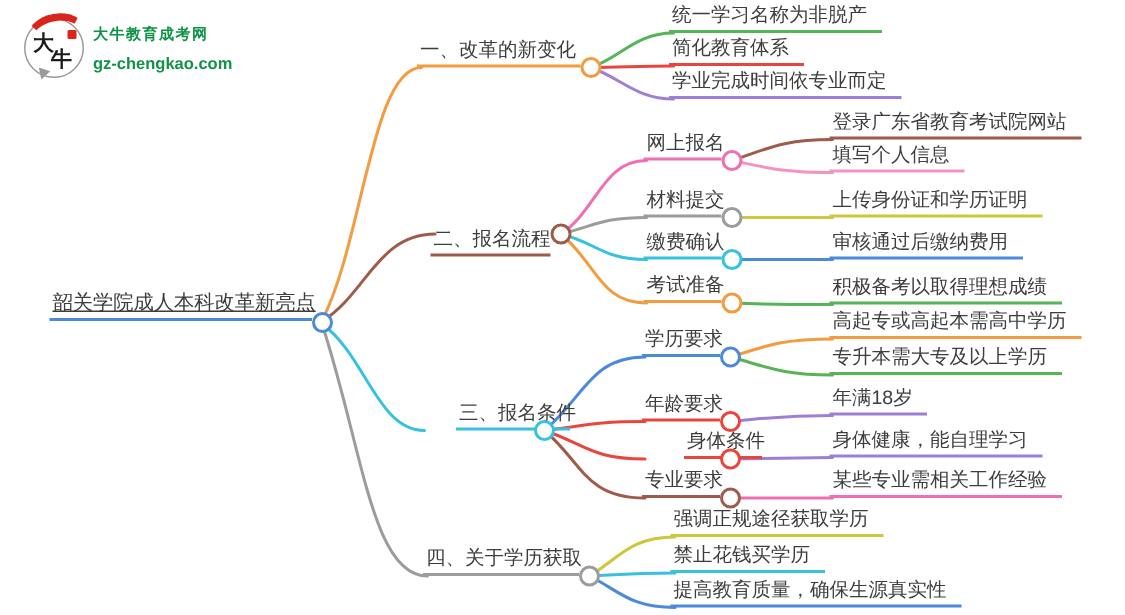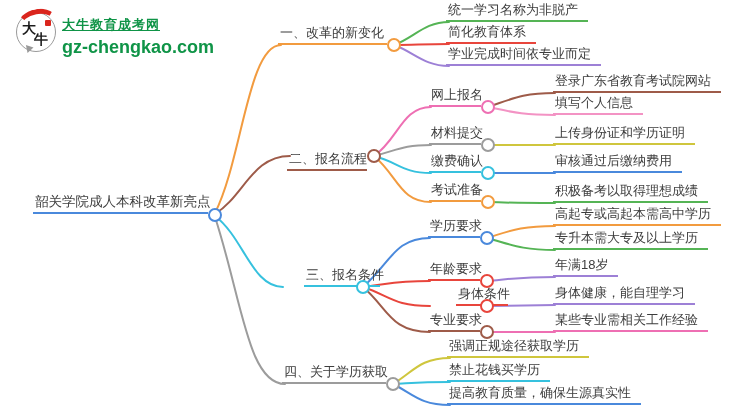--- a/index.html
+++ b/index.html
@@ -10,40 +10,40 @@
   .ln-blue{stroke:var(--blue);}   .ln-orange{stroke:var(--orange);}
   .ln-brown{stroke:var(--brown);} .ln-green{stroke:var(--green);}
   .ln-red{stroke:var(--red);}     .ln-purple{stroke:var(--purple);}
   .ln-pink{stroke:var(--pink);}   .ln-pinklight{stroke:var(--pinklight);}
   .ln-gray{stroke:var(--gray);}   .ln-olive{stroke:var(--olive);}
   .ln-cyan{stroke:var(--cyan);}
   .node{position:absolute;font-size:13px;line-height:15px;color:var(--text);}
   .node .lbl{display:block;box-sizing:border-box;width:100%;white-space:nowrap;
              border-bottom:2px solid var(--c);padding:0 10px 3px 2px;}
   .node.fw .lbl{padding-right:2px;}
-  .root-node{font-size:13.5px;}
+  .root-node{font-size:13.5px;text-decoration:underline;}
   .dot{position:absolute;width:10px;height:10px;border:2px solid var(--c);
        border-radius:50%;background:#fff;}
   
   .logo{position:absolute;left:14px;top:10px;width:190px;height:52px;cursor:pointer;}
   .logo-icon{position:absolute;left:2px;top:2px;width:38px;height:38px;background:#fff;
              border:1.5px solid #9a9a9a;border-radius:50%;}
   .logo-arc{position:absolute;left:1px;top:-4px;width:32px;height:20px;
             border:4px solid transparent;border-top:5px solid var(--brand_red);
             border-radius:50%;transform:rotate(-10deg);}
   .lg-ch{position:absolute;font-weight:bold;color:#1c1c1c;font-size:14px;line-height:14px;}
   .lg-c1{left:5px;top:8px;}
   .lg-c2{left:17px;top:19px;}
   .lg-seal{position:absolute;right:4px;top:7px;width:6px;height:6px;
            background:var(--brand_red);border-radius:1px;}
   .lg-tail{position:absolute;left:7px;bottom:-6px;width:0;height:0;
            border:4px solid transparent;border-top:7px solid #9a9a9a;transform:rotate(18deg);}
-  .logo-name{position:absolute;left:48px;top:6px;font-size:13px;font-weight:bold;
-             color:var(--brand_green);letter-spacing:1px;white-space:nowrap;text-decoration:underline;}
-  .logo-url{position:absolute;left:48px;top:27px;font-size:18px;font-weight:bold;
+  .logo-name{position:absolute;left:48px;top:6px;font-size:10px;font-weight:bold;
+             color:var(--brand_green);letter-spacing:1px;white-space:nowrap;}
+  .logo-url{position:absolute;left:48px;top:27px;font-size:11px;font-weight:bold;
             color:var(--brand_green);white-space:nowrap;}
 </style>
 </head>
 <body>
 
 <div id="stage">
 
   <svg id="edges" width="750" height="410">
 
     <path class="ln ln-orange" d="M215,213 C242,160 248,45 281,45"></path>

